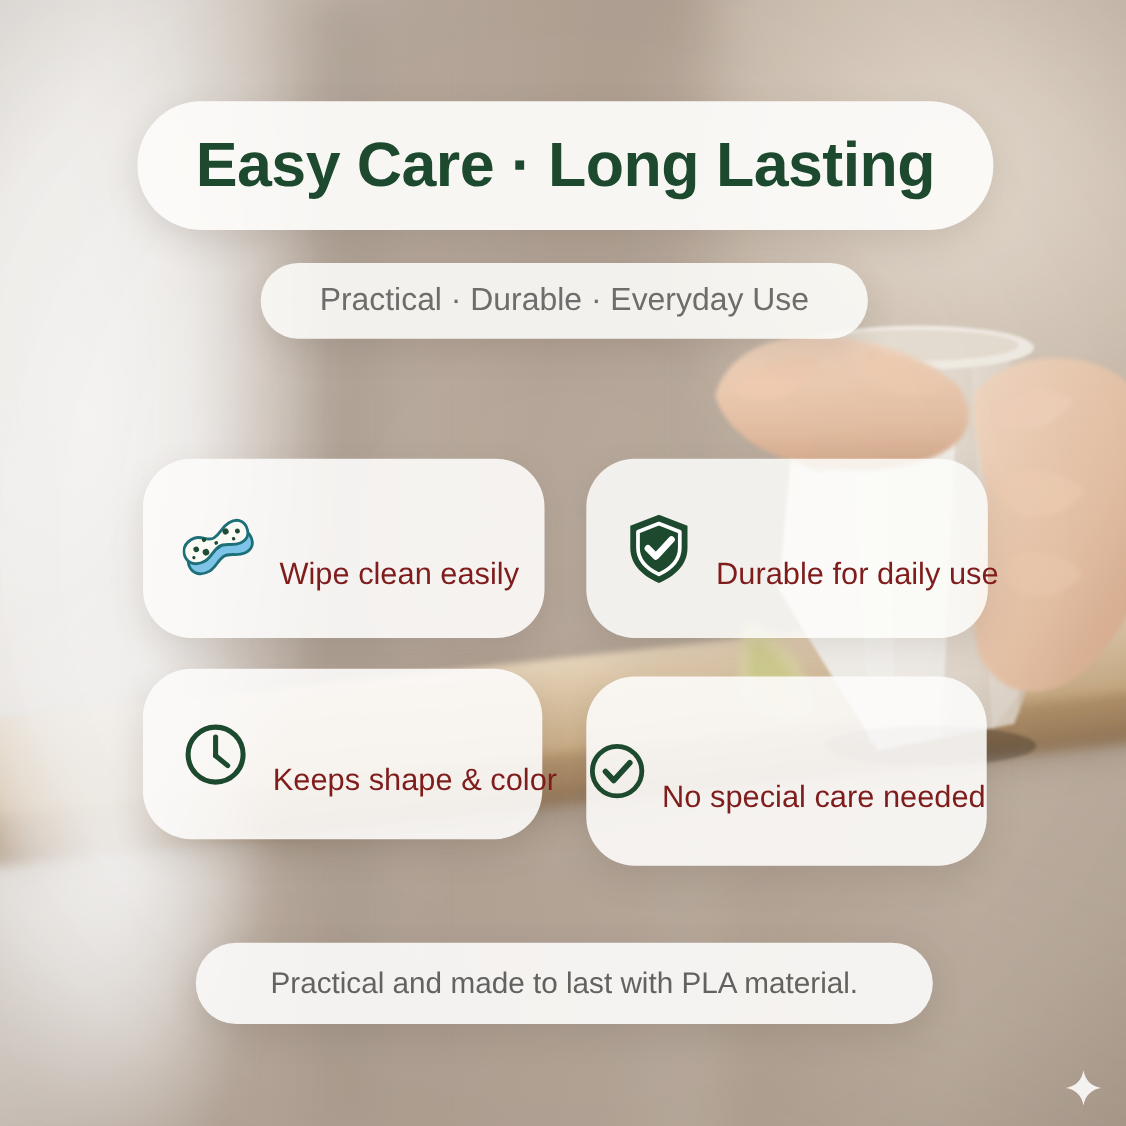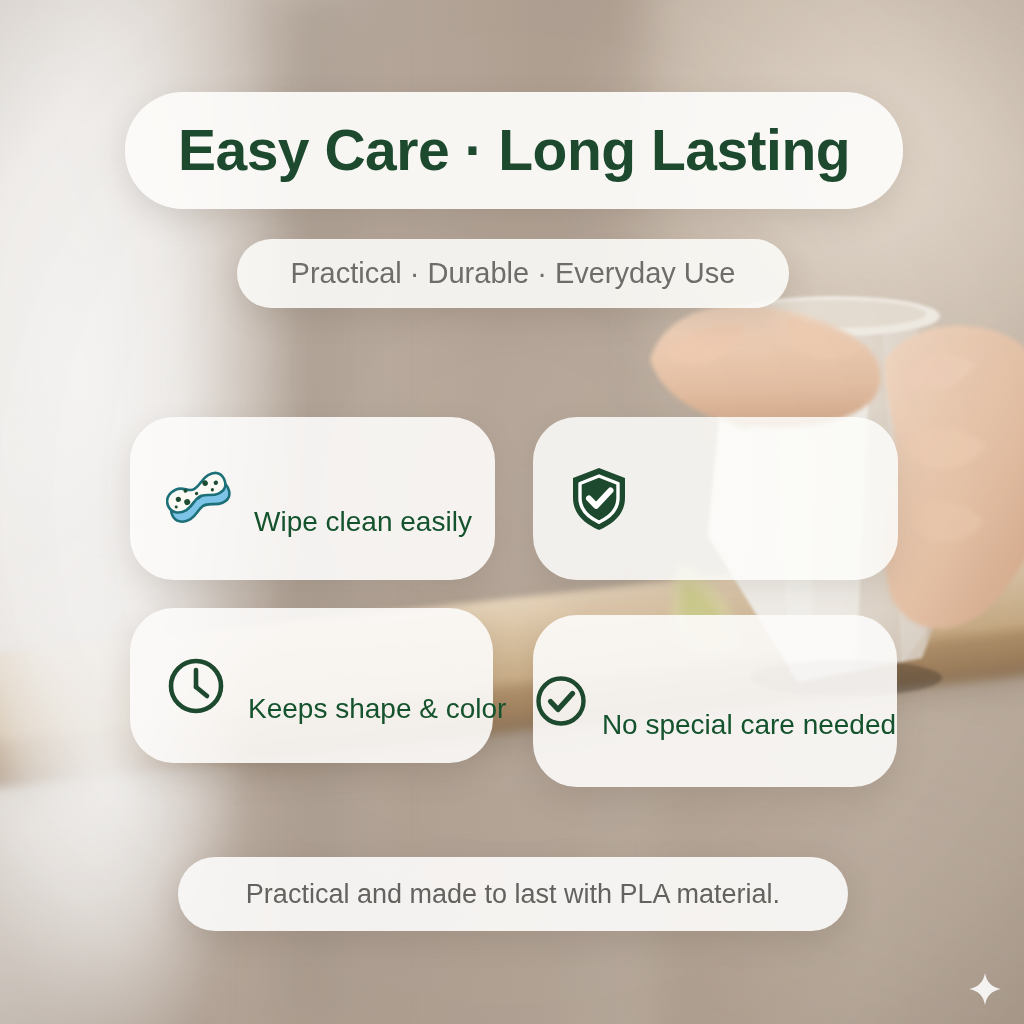--- a/index.html
+++ b/index.html
@@ -155,21 +155,21 @@
     background:rgba(252,251,249,0.90);
     border-radius:44px;
     box-shadow:0 12px 32px rgba(90,76,62,0.15);
     display:flex; align-items:center;
   }
   .feature-card.row { gap:22px; padding-left:36px; }
   .feature-card.stack {
     flex-direction:row; justify-content:center; gap:14px; padding:0;
   }
   .feature-label {
-    font-size:28px; color:#14532d; font-weight:400; white-space:nowrap;margin-top:47px;
+    font-size:28px; color:#7f1d1d; font-weight:400; white-space:nowrap;margin-top:47px;
   }
   .icon-box { flex:0 0 auto; display:flex; align-items:center; justify-content:center; }
 
   #card-1 { left:130px; top:417px; width:365px; height:163px; }
   #card-2 { left:533px; top:417px; width:365px; height:163px;
             background:rgba(252,251,249,0.86); }
   #card-3 { left:130px; top:608px; width:363px; height:155px; }
   #card-4 { left:533px; top:615px; width:364px; height:172px;
             background:rgba(252,251,249,0.90); }
 
@@ -330,20 +330,21 @@
   </div>
 
   <div class="feature-card row" id="card-2">
     <span class="icon-box">
       <svg width="60" height="66" viewBox="0 0 60 66" xmlns="http://www.w3.org/2000/svg">
         <path d="M30,2 L56,12 L56,32 C56,48 44,58 30,64 C16,58 4,48 4,32 L4,12 Z" fill="#1d4a2e"></path>
         <path d="M30,10 L49,17.5 L49,32 C49,43.5 40,51.5 30,56.2 C20,51.5 11,43.5 11,32 L11,17.5 Z" fill="none" stroke="#ffffff" stroke-width="3.4" stroke-linejoin="round"></path>
         <path d="M20,32.5 L27.2,39.8 L41.5,24.5" fill="none" stroke="#ffffff" stroke-width="6" stroke-linecap="round" stroke-linejoin="round"></path>
       </svg>
     </span>
+    <span class="feature-label">Durable for daily use</span>
   </div>
 
   <div class="feature-card row" id="card-3">
     <span class="icon-box">
       <svg width="60" height="60" viewBox="0 0 60 60" xmlns="http://www.w3.org/2000/svg">
         <circle cx="30" cy="30" r="25" fill="none" stroke="#1d4a2e" stroke-width="4.6"></circle>
         <path d="M30,14 L30,31" fill="none" stroke="#1d4a2e" stroke-width="4.6" stroke-linecap="round"></path>
         <path d="M30,31 L41,40" fill="none" stroke="#1d4a2e" stroke-width="4.6" stroke-linecap="round"></path>
       </svg>
     </span>

